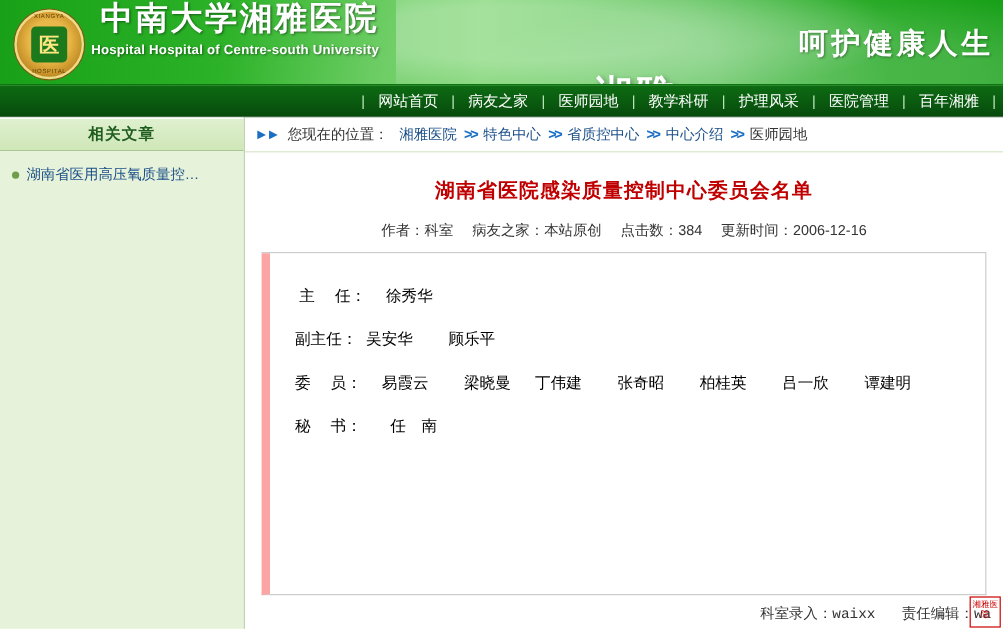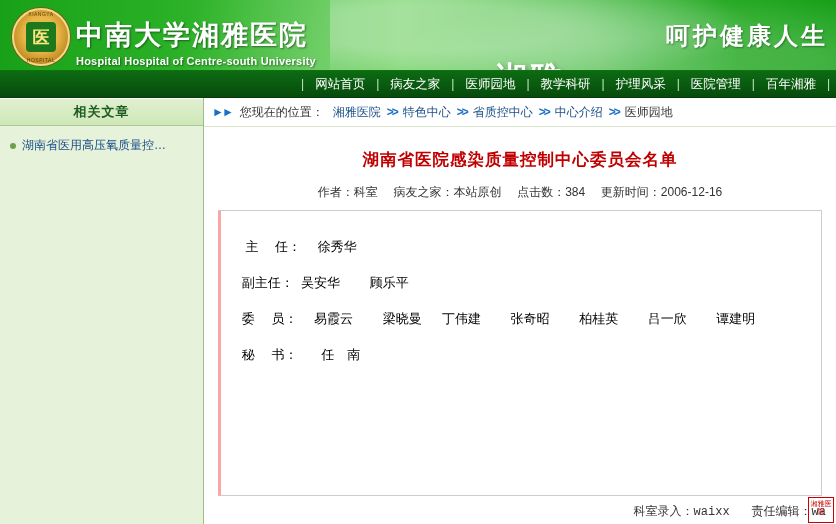--- a/index.html
+++ b/index.html
@@ -71,23 +71,24 @@
     text-align: center;
     font-size: 5px;
     color: #5a3d06;
     letter-spacing: 0.5px;
   }
   .logo-badge .ring-text.bottom {
     top: auto; bottom: 1px;
   }
   .hospital-names {
     position: absolute;
-    left: 76px; top: 19px;
+    left: 76px; top: 0;
     color: #ffffff;
     text-shadow: 1px 1px 2px rgba(0,0,0,0.45);
+    text-align: right;
   }
   .hospital-names .cn {
     font-family: "DejaVu Serif", serif;
     font-size: 27px;
     font-weight: bold;
     letter-spacing: 2px;
     line-height: 32px;
     white-space: nowrap;
   }
   .hospital-names .en {
@@ -269,21 +270,21 @@
     border-bottom: 1px solid #cccccc;
     margin: 0 14px;
   }
   .article-meta .meta-key { color: #333; }
   .article-meta .meta-val { color: #333; }
   .article-meta .spacer { display: inline-block; width: 9px; }
 
   .article-box {
     flex: 1;
     margin: 0 14px 0 14px;
-    border-left: 3px solid #fca5a5;
+    border-left: 7px solid #fca5a5;
     border-right: 1px solid #cccccc;
     border-bottom: 1px solid #cccccc;
     padding: 13px 21px 6px 10px;
     font-size: 13px;
     color: #000000;
     line-height: 26px;
     overflow: hidden;
     position: relative;
   }
   .art-line { white-space: pre-wrap; }

